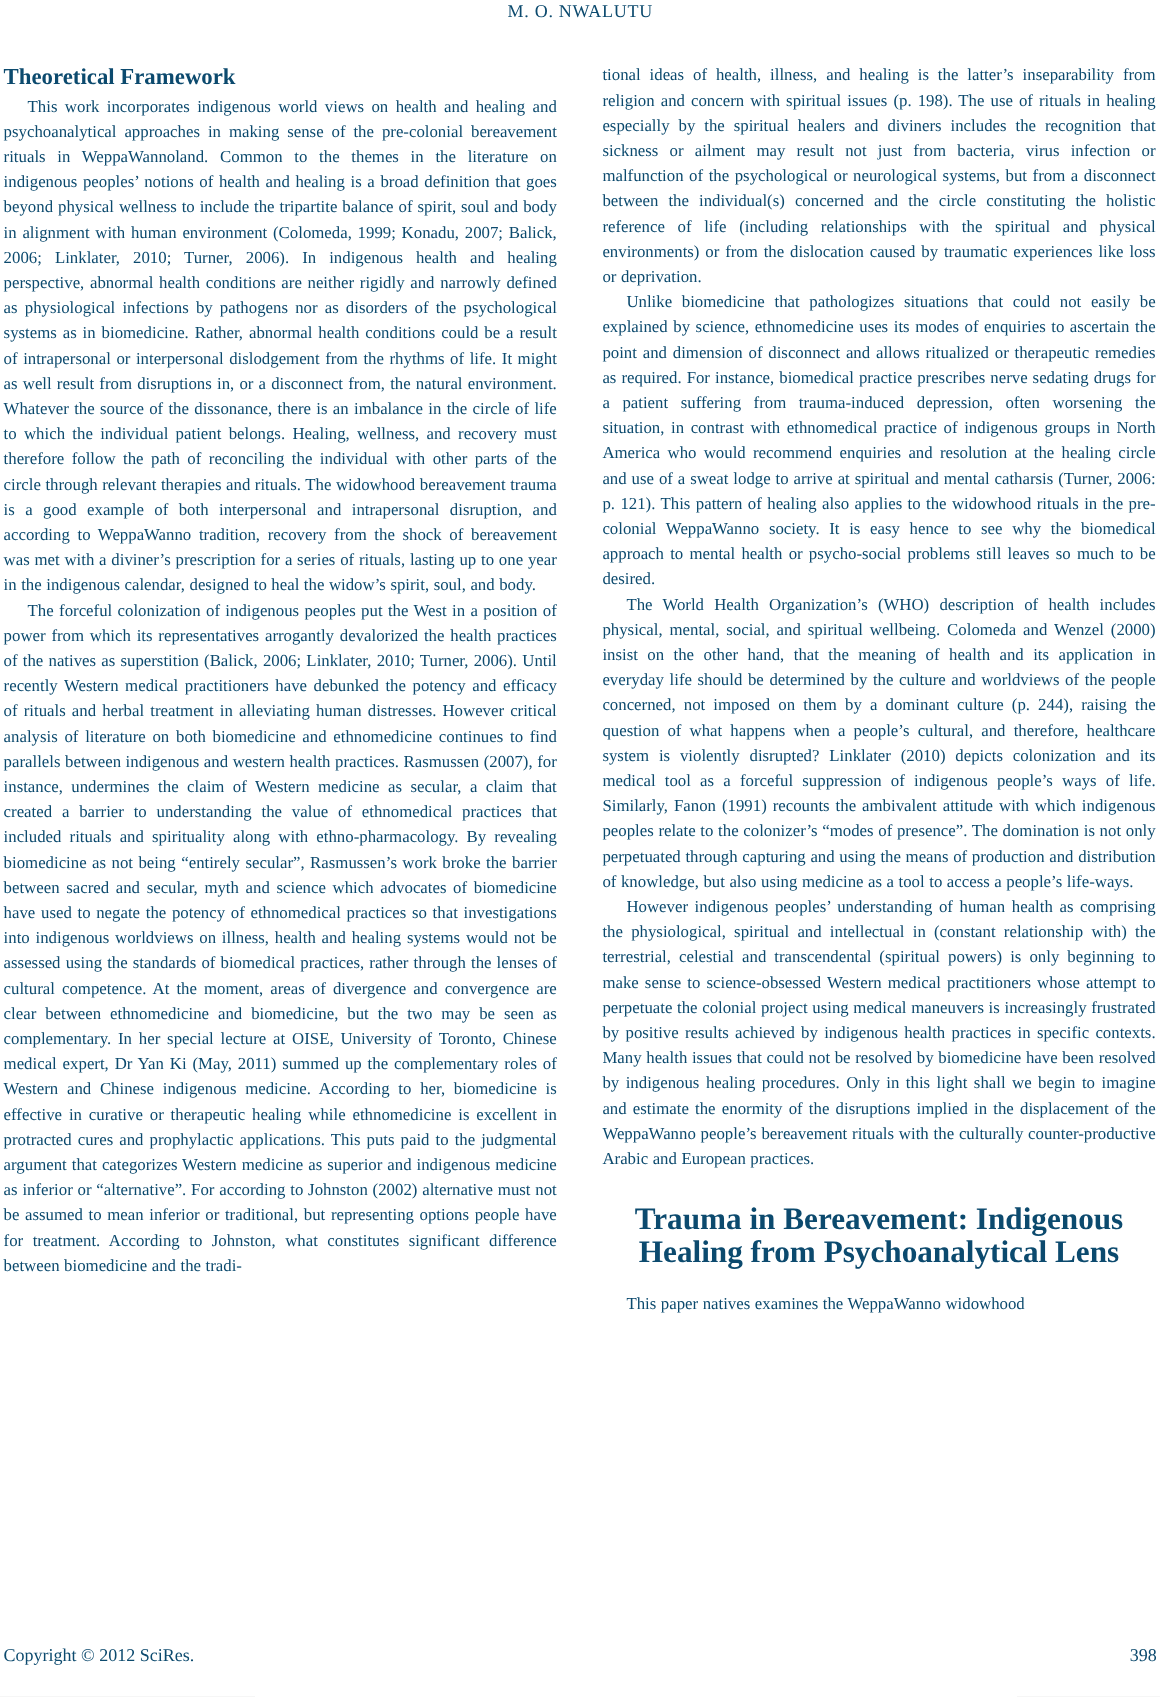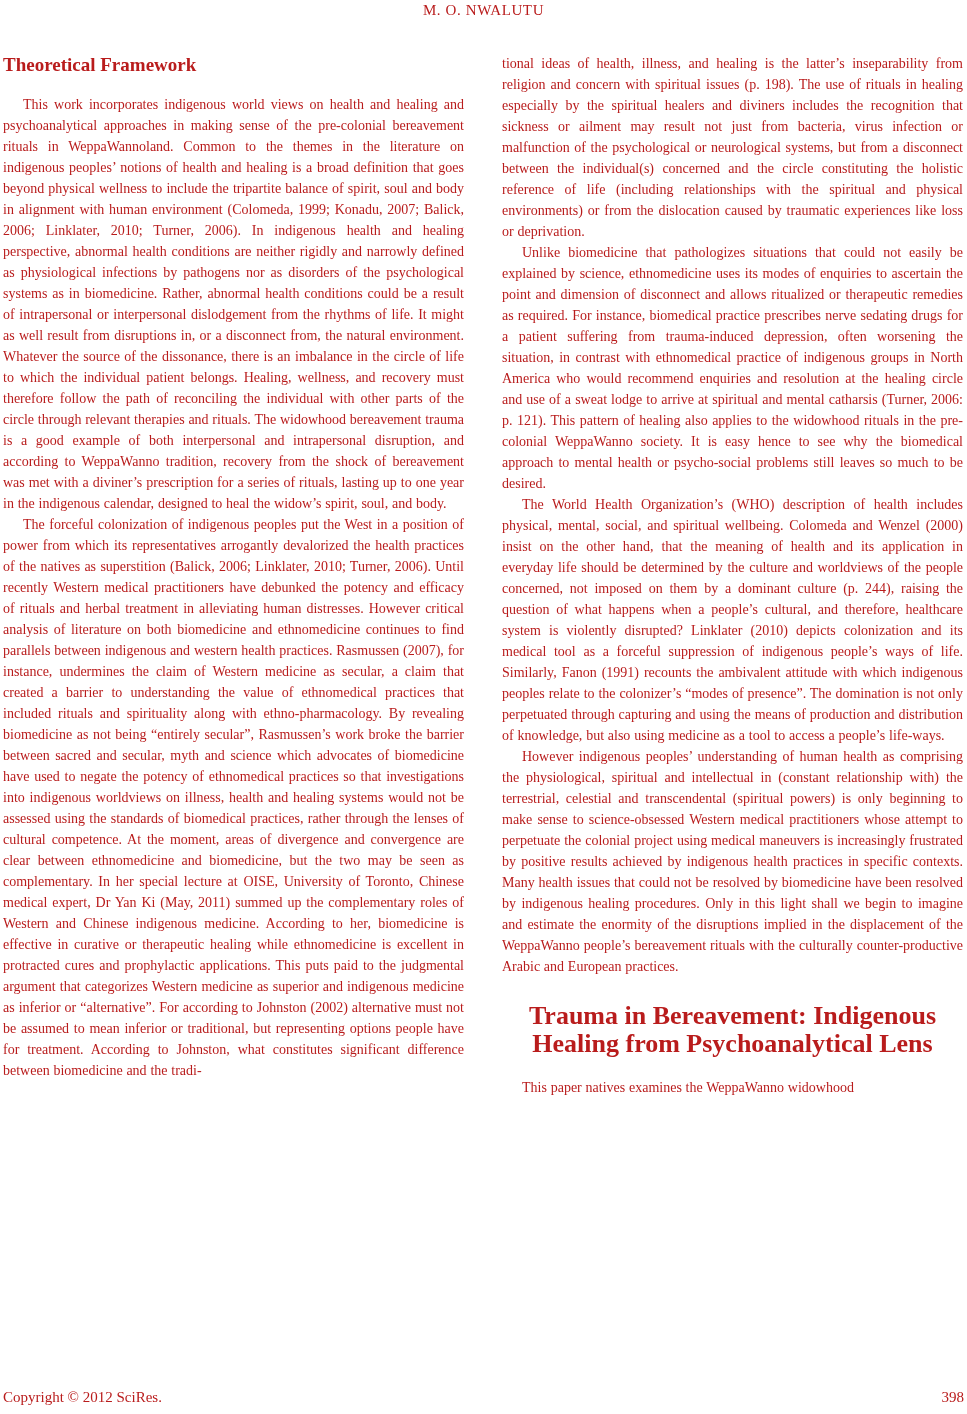--- a/index.html
+++ b/index.html
@@ -6,21 +6,21 @@
     margin: 0;
     padding: 0;
     background: #e8e8e8;
   }
   .page {
     position: relative;
     width: 967px;
     height: 1414px;
     margin: 0 auto;
     background: #ffffff;
-    color: #b91c1c;
+    color: #0c4a6e;
     font-family: "Liberation Serif", "DejaVu Serif", serif;
     box-sizing: border-box;
     padding: 1px 3px 0 3px;
     overflow: hidden;
   }
   .running-head {
     text-align: center;
     font-size: 15px;
     line-height: 18px;
     letter-spacing: 0.6px;
@@ -33,21 +33,21 @@
     margin-top: 34px;
   }
   .col {
     width: 461px;
     flex: 0 0 461px;
   }
   .left-heading {
     font-size: 19px;
     line-height: 23px;
     font-weight: bold;
-    margin: 0 0 18px 0;
+    margin: 0 0 3px 0;
     text-align: left;
   }
   .para {
     margin: 0;
     font-size: 14px;
     line-height: 21px;
     text-align: justify;
     word-spacing: 0.02em;
   }
   .para.indent {
@@ -57,21 +57,21 @@
     font-size: 26px;
     line-height: 28px;
     font-weight: bold;
     text-align: center;
     margin: 25px 6px 19px 6px;
   }
   .page-footer {
     position: absolute;
     left: 3px;
     right: 3px;
-    bottom: 8px;
+    bottom: 25px;
     display: flex;
     justify-content: space-between;
     align-items: baseline;
     font-size: 15px;
     line-height: 18px;
   }
 </style>
 </head>
 <body>
 

